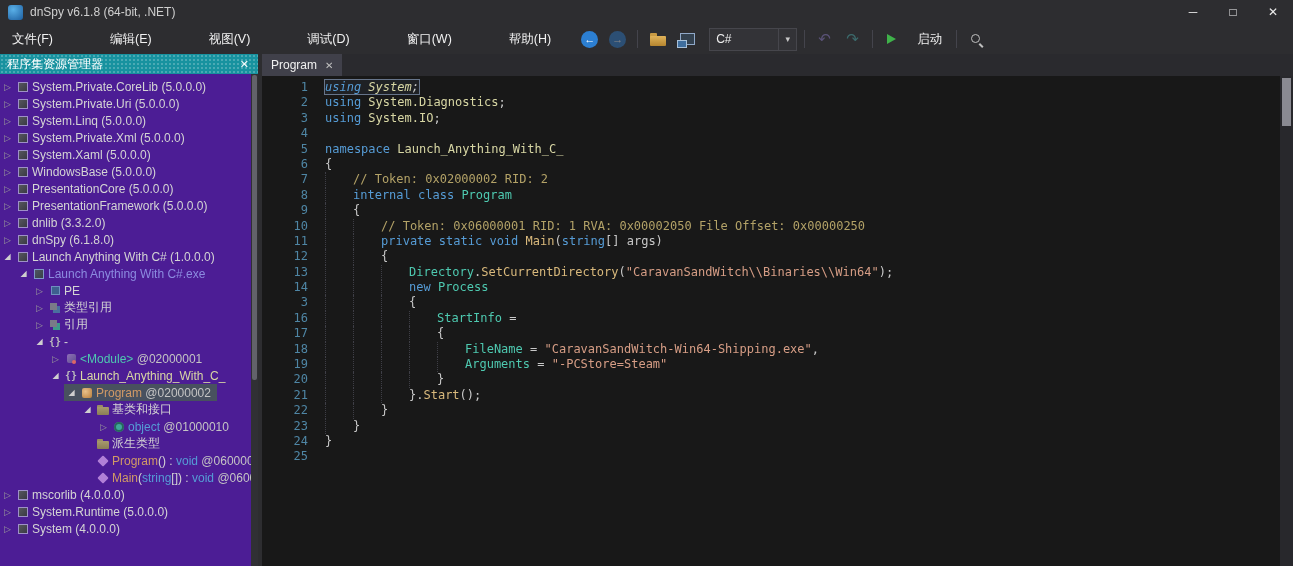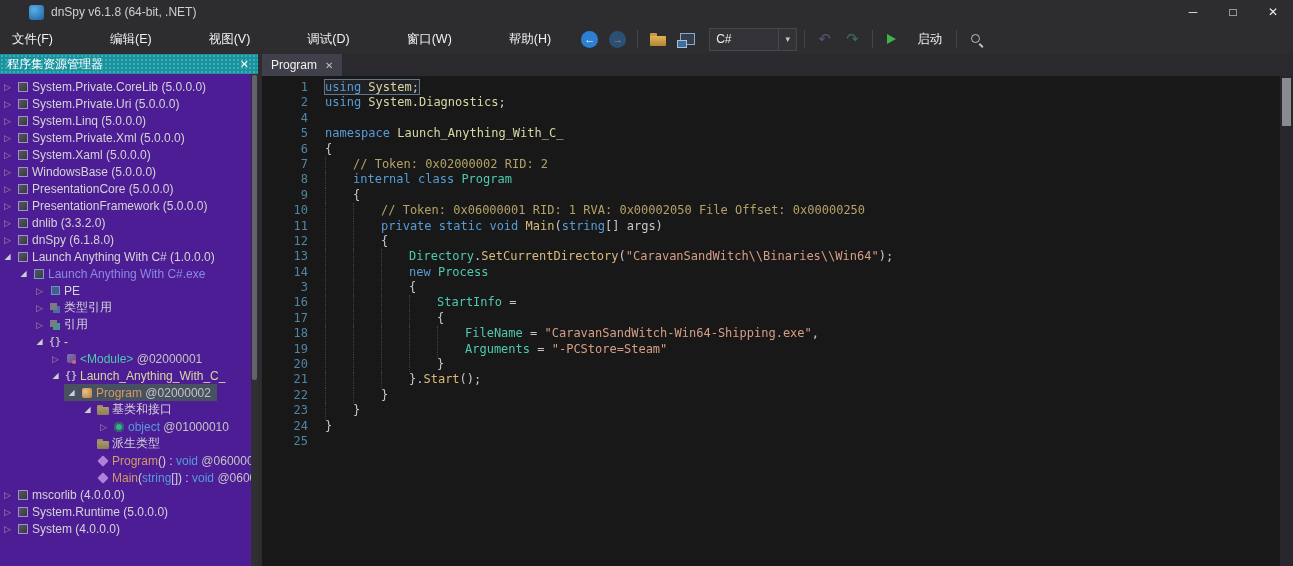--- a/index.html
+++ b/index.html
@@ -1,20 +1,20 @@
 <!DOCTYPE html>
 <html><head>
 <meta charset="utf-8">
 <style>
   html,body{margin:0;padding:0;background:#2d2d30;}
   body{width:1293px;height:566px;overflow:hidden;font-family:"Liberation Sans",sans-serif;-webkit-font-smoothing:antialiased;}
   .window{width:1293px;height:566px;display:flex;flex-direction:column;background:#2d2d30;}
 
   
-  .titlebar{height:24px;flex:none;display:flex;align-items:center;padding-left:8px;color:#cfcfcf;font-size:12px;margin-left:21px;}
+  .titlebar{height:24px;flex:none;display:flex;align-items:center;padding-left:8px;color:#cfcfcf;font-size:12px;}
   .app-icon{width:15px;height:15px;border-radius:3px;margin-right:7px;background:radial-gradient(circle at 35% 30%,#5ab0e8,#1d5fa0);flex:none;}
   .win-buttons{margin-left:auto;display:flex;height:100%;}
   .win-btn{width:40px;display:flex;align-items:center;justify-content:center;color:#ececec;font-size:12px;}
 
   
   .menubar{height:30px;flex:none;display:flex;align-items:center;padding-left:2px;color:#f1f1f1;font-size:12.5px;}
   #menu-items{display:flex;gap:37px;}
   .menu-item{padding:5px 10px;cursor:default;}
   .toolbar{display:flex;align-items:center;margin-left:16px;gap:3px;}
   .tb-btn{width:25px;height:24px;display:flex;align-items:center;justify-content:center;}
@@ -78,21 +78,21 @@
 
   
   .editor-area{flex:1;display:flex;flex-direction:column;position:relative;background:#181818;min-width:0;}
   .tabstrip{height:22px;flex:none;background:#2a2a2e;display:flex;}
   .tab{display:flex;align-items:center;gap:8px;padding:0 9px;background:#40404a;color:#f0f0f0;font-size:12px;}
   .tab-close{font-size:10px;color:#c0c0c0;}
   .code{flex:1;padding-top:4px;overflow:hidden;}
   .code-line{height:15.4px;line-height:15.4px;white-space:pre;font-family:"DejaVu Sans Mono","Liberation Mono",monospace;font-size:12px;}
   .ln{display:inline-block;width:46px;text-align:right;padding-right:17px;color:#4f86a5;}
   .tab-guide{display:inline-block;width:28px;height:15.4px;vertical-align:top;border-left:1px dotted #3e3e46;box-sizing:border-box;}
-  .selbox{outline:1px solid #66748a;background:rgba(80,100,130,.12);}
+  .selbox{outline:1px solid #66748a;background:rgba(80,100,130,.12);font-style:italic;}
   .tok-kw{color:#569cd6}.tok-ns{color:#d8d7a4}.tok-ty{color:#4ec9b0}.tok-me{color:#d9b97c}
   .tok-pr{color:#4ec9b0}.tok-st{color:#d69d85}.tok-cm{color:#b3a267}.tok-pl{color:#c8c8c8}
   .editor-scrollbar{position:absolute;top:22px;right:0;bottom:0;width:13px;background:#28282c;}
   .editor-scrollbar .thumb{position:absolute;top:2px;left:2px;width:9px;height:48px;background:#8a8a92;}
 </style>
 </head>
 <body>
 
 <div class="window">
 
@@ -387,20 +387,21 @@
     <div class="editor-area">
       <div class="tabstrip">
         <div class="tab">
           <span>Program</span>
           <span class="tab-close">✕</span>
         </div>
       </div>
       <div class="code" id="code">
           <div class="code-line"><span class="ln">1</span><span class="selbox"><span class="tok-kw">using</span><span class="tok-pl"> </span><span class="tok-ns">System</span><span class="tok-pl">;</span></span></div>
           <div class="code-line"><span class="ln">2</span><span class="tok-kw">using</span><span class="tok-pl"> </span><span class="tok-ns">System.Diagnostics</span><span class="tok-pl">;</span></div>
+          <div class="code-line"><span class="ln">3</span><span class="tok-kw">using</span><span class="tok-pl"> </span><span class="tok-ns">System.IO</span><span class="tok-pl">;</span></div>
           <div class="code-line"><span class="ln">4</span></div>
           <div class="code-line"><span class="ln">5</span><span class="tok-kw">namespace</span><span class="tok-pl"> </span><span class="tok-ns">Launch_Anything_With_C_</span></div>
           <div class="code-line"><span class="ln">6</span><span class="tok-pl">{</span></div>
           <div class="code-line"><span class="ln">7</span><span class="tab-guide"></span><span class="tok-cm">// Token: 0x02000002 RID: 2</span></div>
           <div class="code-line"><span class="ln">8</span><span class="tab-guide"></span><span class="tok-kw">internal</span><span class="tok-pl"> </span><span class="tok-kw">class</span><span class="tok-pl"> </span><span class="tok-ty">Program</span></div>
           <div class="code-line"><span class="ln">9</span><span class="tab-guide"></span><span class="tok-pl">{</span></div>
           <div class="code-line"><span class="ln">10</span><span class="tab-guide"></span><span class="tab-guide"></span><span class="tok-cm">// Token: 0x06000001 RID: 1 RVA: 0x00002050 File Offset: 0x00000250</span></div>
           <div class="code-line"><span class="ln">11</span><span class="tab-guide"></span><span class="tab-guide"></span><span class="tok-kw">private</span><span class="tok-pl"> </span><span class="tok-kw">static</span><span class="tok-pl"> </span><span class="tok-kw">void</span><span class="tok-pl"> </span><span class="tok-me">Main</span><span class="tok-pl">(</span><span class="tok-kw">string</span><span class="tok-pl">[] args)</span></div>
           <div class="code-line"><span class="ln">12</span><span class="tab-guide"></span><span class="tab-guide"></span><span class="tok-pl">{</span></div>
           <div class="code-line"><span class="ln">13</span><span class="tab-guide"></span><span class="tab-guide"></span><span class="tab-guide"></span><span class="tok-ty">Directory</span><span class="tok-pl">.</span><span class="tok-me">SetCurrentDirectory</span><span class="tok-pl">(</span><span class="tok-st">"CaravanSandWitch\\Binaries\\Win64"</span><span class="tok-pl">);</span></div>

